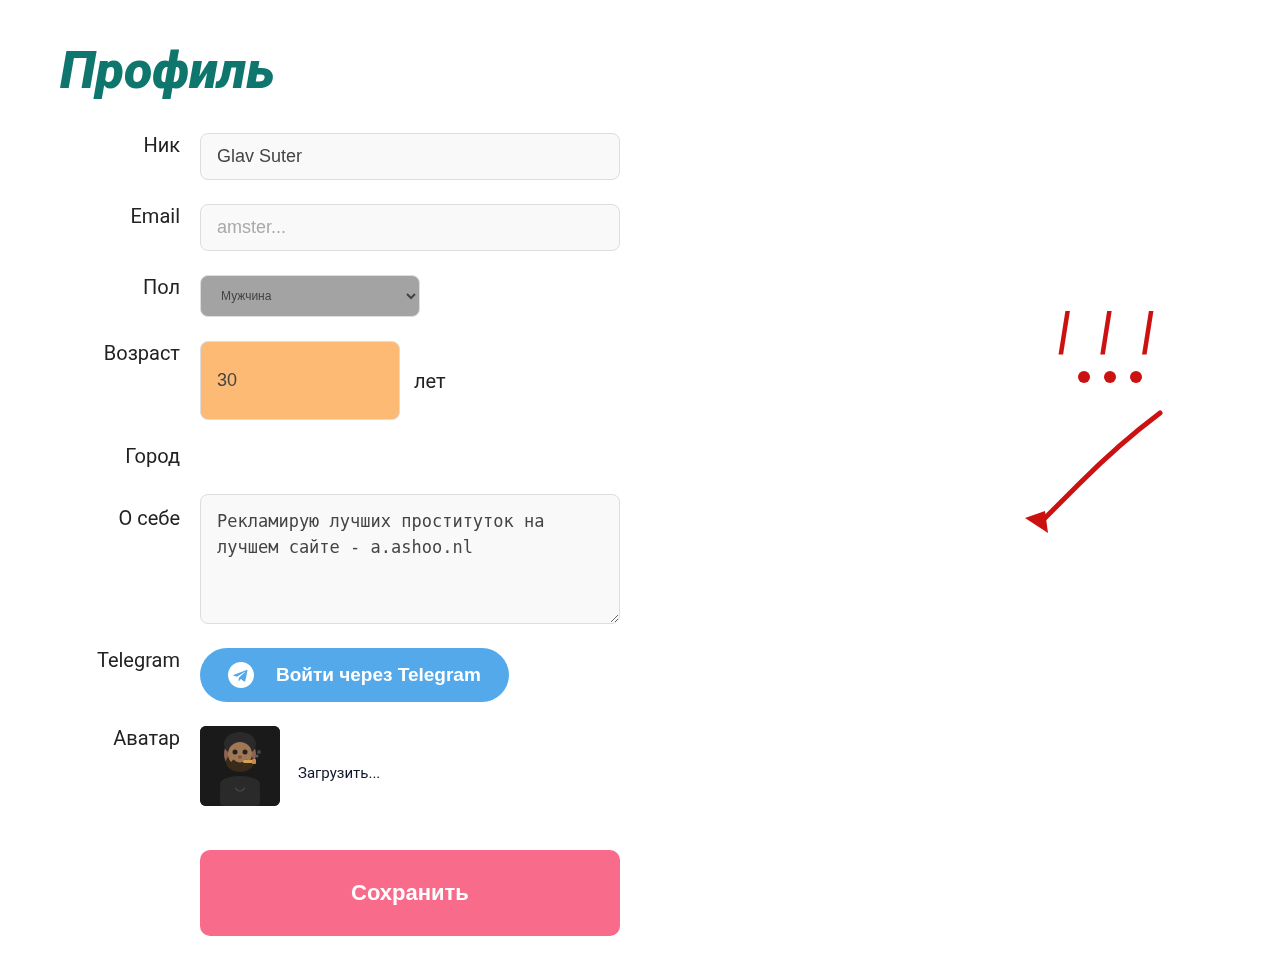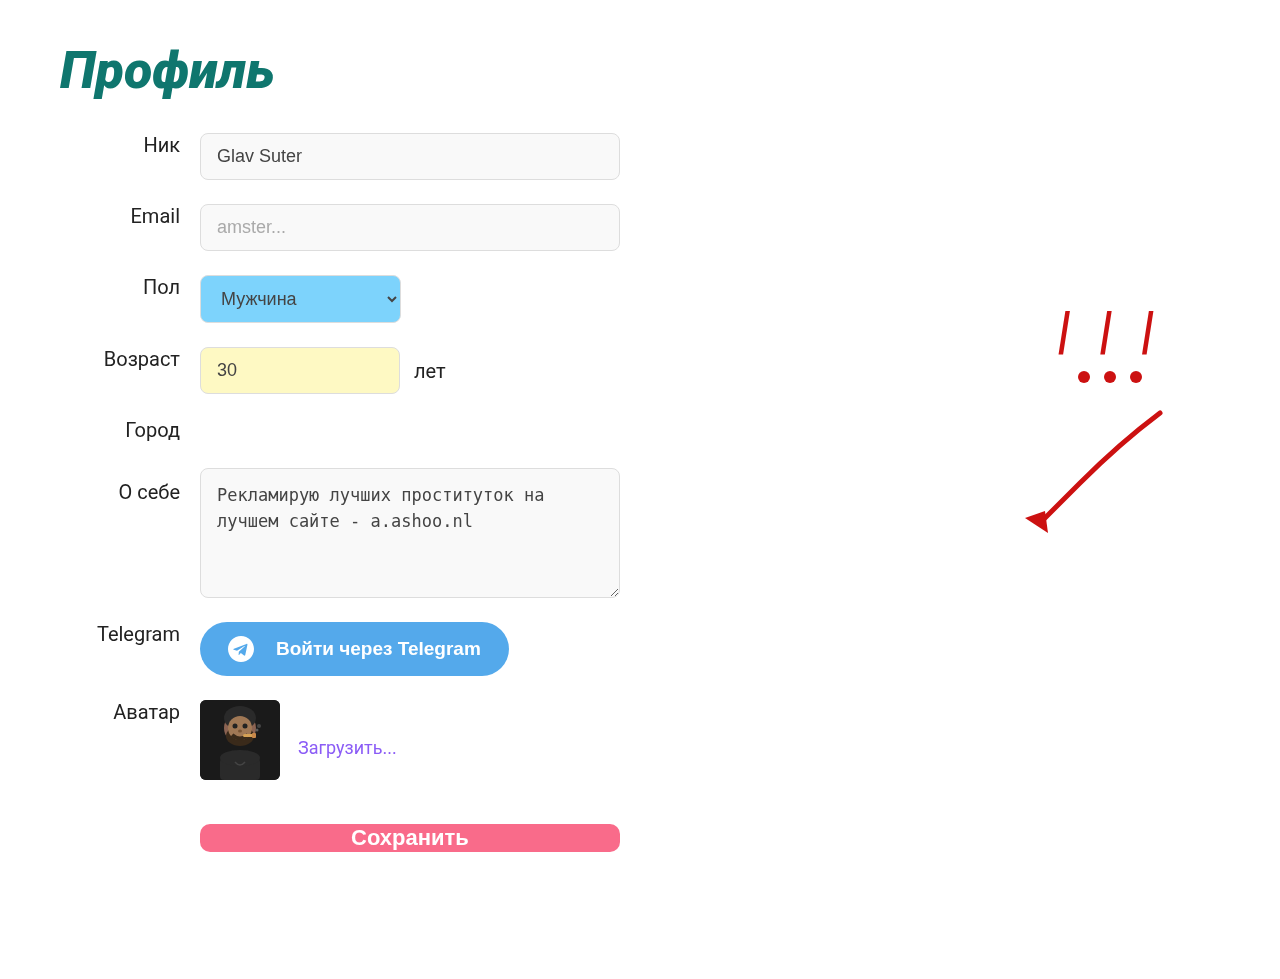--- a/index.html
+++ b/index.html
@@ -55,42 +55,42 @@
     }
 
     .form-input::placeholder {
       color: #aaa;
     }
 
     .form-select {
       padding: 12px 16px;
       border: 1.5px solid #ddd;
       border-radius: 8px;
-      font-size: 18px;
+      font-size: 12px;
       color: #444;
-      background: #7dd3fc;
+      background: #a3a3a3;
       outline: none;
       appearance: auto;
-      width: 201px;
+      width: 220px;
     }
 
     .age-row {
       display: flex;
       align-items: center;
       gap: 14px;
     }
 
     .age-input {
       width: 200px;
-      padding: 12px 16px;
+      padding: 28px 16px;
       border: 1.5px solid #ddd;
       border-radius: 8px;
       font-size: 18px;
       color: #444;
-      background: #fef9c3;
+      background: #fdba74;
       outline: none;
     }
 
     .age-unit {
       font-size: 20px;
       color: #222;
     }
 
     .form-textarea {
       flex: 1;
@@ -139,33 +139,33 @@
       border-radius: 6px;
       background: #333;
       overflow: hidden;
       display: flex;
       align-items: center;
       justify-content: center;
       flex-shrink: 0;
     }
 
     .avatar-upload-link {
-      color: #8b5cf6;
-      font-size: 18px;
+      color: #0f172a;
+      font-size: 15px;
       cursor: pointer;
       text-decoration: none;
       margin-left: 18px;
       margin-top: 14px;
     }
 
     .save-btn {
       width: 100%;
       max-width: 420px;
       margin-left: 140px;
-      padding: 1px;
+      padding: 30px;
       background: #f96b8a;
       color: #fff;
       border: none;
       border-radius: 10px;
       font-size: 22px;
       font-weight: 600;
       cursor: pointer;
       margin-top: 20px;
     }
 

